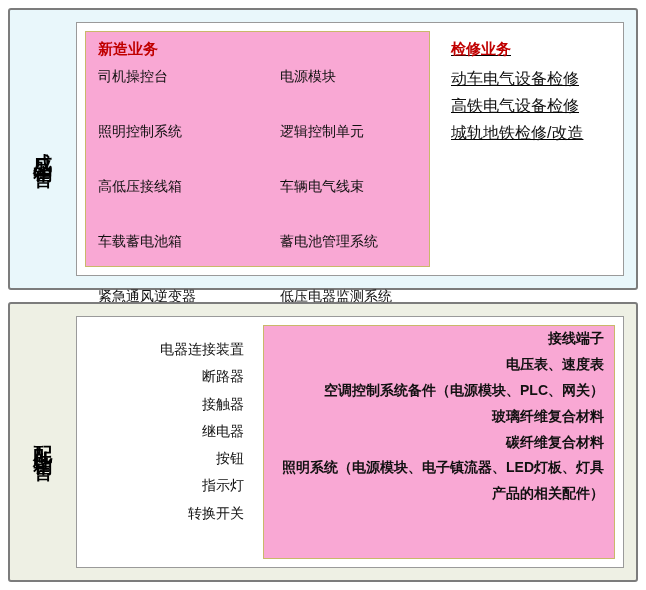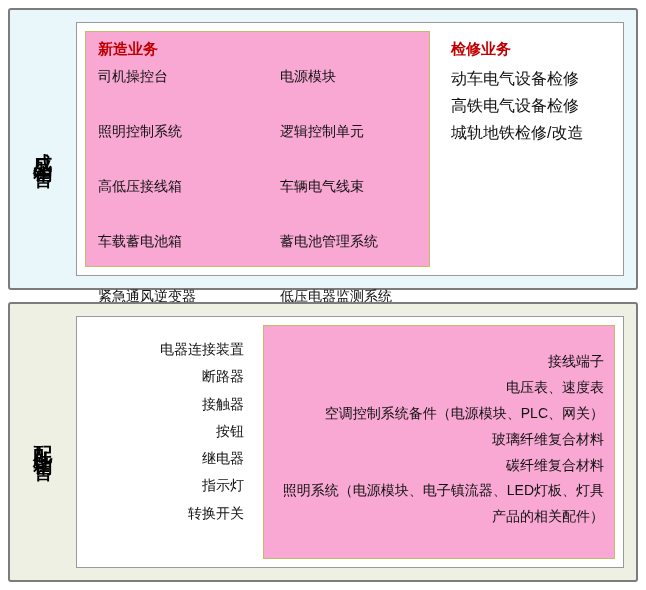--- a/index.html
+++ b/index.html
@@ -109,37 +109,39 @@
     gap: 32px;
   }
   .two-col .item {
     font-size: 14px;
     color: #111111;
     line-height: 1.65;
     white-space: nowrap;
   }
   .top-right {
     flex: 1 1 auto;
+    text-decoration: underline;
   }
   .one-col .item {
     font-size: 16px;
     color: #111111;
     line-height: 1.70;
     white-space: nowrap;
   }
 
   
   .bottom-left {
     width: 170px;
     flex: 0 0 170px;
     padding-top: 10px;
   }
   .bottom-right {
     flex: 1 1 auto;
-    padding-top: 23px;
+    padding-top: 0;
+    font-weight: bold;
   }
   .bottom-left .item,
   .bottom-right .item {
     font-size: 14px;
     color: #111111;
     line-height: 1.95;
     text-align: right;
   }
   .bottom-right .item {
     line-height: 1.85;
@@ -193,22 +195,22 @@
     <div class="side-label">
       <span class="vtext">配件销售</span>
     </div>
     <div class="panel">
 
       <div class="card card-plain bottom-left">
         <div class="one-col">
           <div class="item">电器连接装置</div>
           <div class="item">断路器</div>
           <div class="item">接触器</div>
+          <div class="item">继电器</div>
           <div class="item">按钮</div>
-          <div class="item">继电器</div>
           <div class="item">指示灯</div>
           <div class="item">转换开关</div>
         </div>
       </div>
 
       <div class="card card-cream bottom-right">
         <div class="one-col">
           <div class="item">接线端子</div>
           <div class="item">电压表、速度表</div>
           <div class="item">空调控制系统备件（电源模块、PLC、网关）</div>

